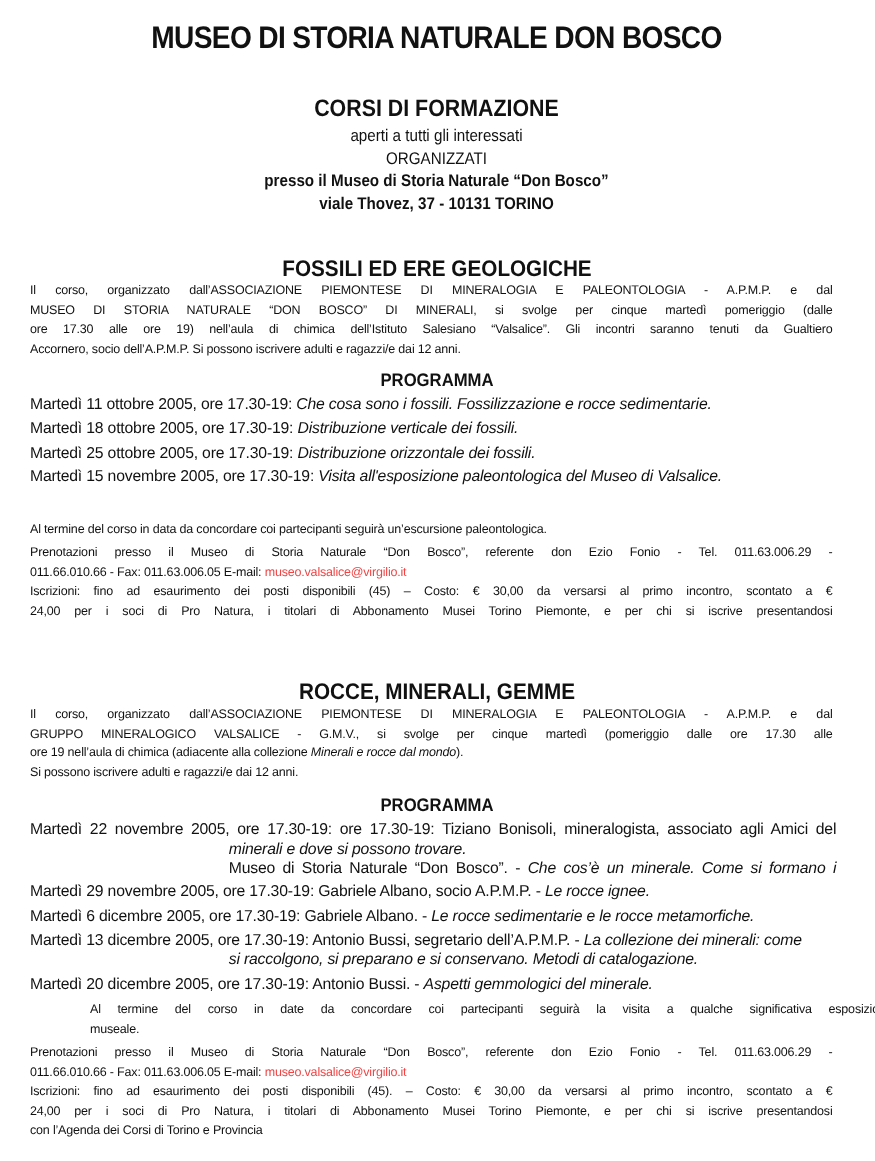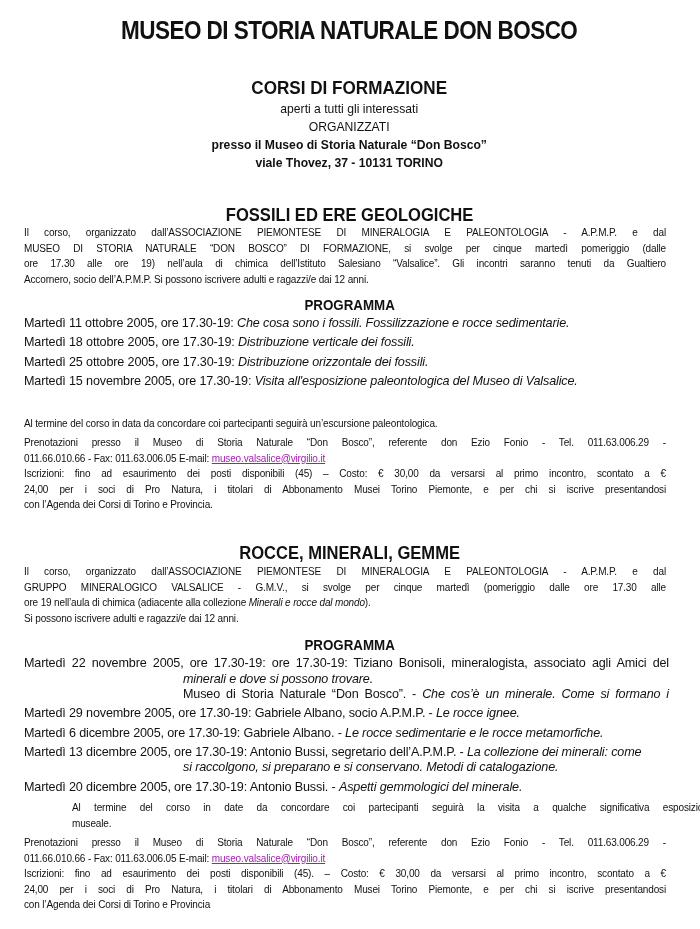--- a/index.html
+++ b/index.html
@@ -125,22 +125,21 @@
     .prog-item2 .row.indent {
       padding-left: 159px;
     }
     .prog-item2 .row.justify {
       text-align: justify;
       text-align-last: justify;
       white-space: normal;
     }
     .italic { font-style: italic; }
     .email {
-      text-decoration: underline;
-      color: #a21caf;
+      color: #ef4444;
     }
   </style>
 </head>
 <body>
 
 <div class="page">
 
   <div class="main-title">MUSEO DI STORIA NATURALE DON BOSCO</div>
 
   <div class="header-block">
@@ -148,21 +147,21 @@
     <div class="line">aperti a tutti gli interessati</div>
     <div class="line">ORGANIZZATI</div>
     <div class="line bold">presso il Museo di Storia Naturale “Don Bosco”</div>
     <div class="line bold">viale Thovez, 37 - 10131 TORINO</div>
   </div>
 
   <div class="section-title" style="top:204px;">FOSSILI ED ERE GEOLOGICHE</div>
 
   <div class="para" style="top:225px;">
     <span class="justify-line">Il corso, organizzato dall’ASSOCIAZIONE PIEMONTESE DI MINERALOGIA E PALEONTOLOGIA - A.P.M.P. e dal</span>
-    <span class="justify-line">MUSEO DI STORIA NATURALE “DON BOSCO” DI FORMAZIONE, si svolge per cinque martedì pomeriggio (dalle</span>
+    <span class="justify-line">MUSEO DI STORIA NATURALE “DON BOSCO” DI MINERALI, si svolge per cinque martedì pomeriggio (dalle</span>
     <span class="justify-line">ore 17.30 alle ore 19) nell’aula di chimica dell’Istituto Salesiano “Valsalice”. Gli incontri saranno tenuti da Gualtiero</span>
     <span class="last-line">Accornero, socio dell’A.P.M.P. Si possono iscrivere adulti e ragazzi/e dai 12 anni.</span>
   </div>
 
   <div class="prog-title" style="top:296px;">PROGRAMMA</div>
 
   <div class="prog-list" style="top:316px;">
     <div class="prog-item">
       <span>Martedì 11 ottobre 2005, ore 17.30-19: </span><span class="topic">Che cosa sono i fossili. Fossilizzazione e rocce sedimentarie.</span>
     </div>
@@ -179,21 +178,20 @@
 
   <div class="para" style="top:416px;">
     <span class="last-line">Al termine del corso in data da concordare coi partecipanti seguirà un’escursione paleontologica.</span>
   </div>
 
   <div class="para" style="top:435px;">
     <span class="justify-line">Prenotazioni presso il Museo di Storia Naturale “Don Bosco”, referente don Ezio Fonio - Tel. 011.63.006.29 -</span>
     <span class="last-line"><span>011.66.010.66 - Fax: 011.63.006.05 E-mail: </span><a class="email">museo.valsalice@virgilio.it</a></span>
     <span class="justify-line">Iscrizioni: fino ad esaurimento dei posti disponibili (45) – Costo: € 30,00 da versarsi al primo incontro, scontato a €</span>
     <span class="justify-line">24,00 per i soci di Pro Natura, i titolari di Abbonamento Musei Torino Piemonte, e per chi si iscrive presentandosi</span>
-    <span class="last-line">con l’Agenda dei Corsi di Torino e Provincia.</span>
   </div>
 
   <div class="section-title" style="top:542px;">ROCCE, MINERALI, GEMME</div>
 
   <div class="para" style="top:564px;">
     <span class="justify-line">Il corso, organizzato dall’ASSOCIAZIONE PIEMONTESE DI MINERALOGIA E PALEONTOLOGIA - A.P.M.P. e dal</span>
     <span class="justify-line">GRUPPO MINERALOGICO VALSALICE - G.M.V., si svolge per cinque martedì (pomeriggio dalle ore 17.30 alle</span>
     <span class="last-line"><span>ore 19 nell’aula di chimica (adiacente alla collezione </span><span class="italic">Minerali e rocce dal mondo</span><span>).</span></span>
     <span class="last-line">Si possono iscrivere adulti e ragazzi/e dai 12 anni.</span>
   </div>

